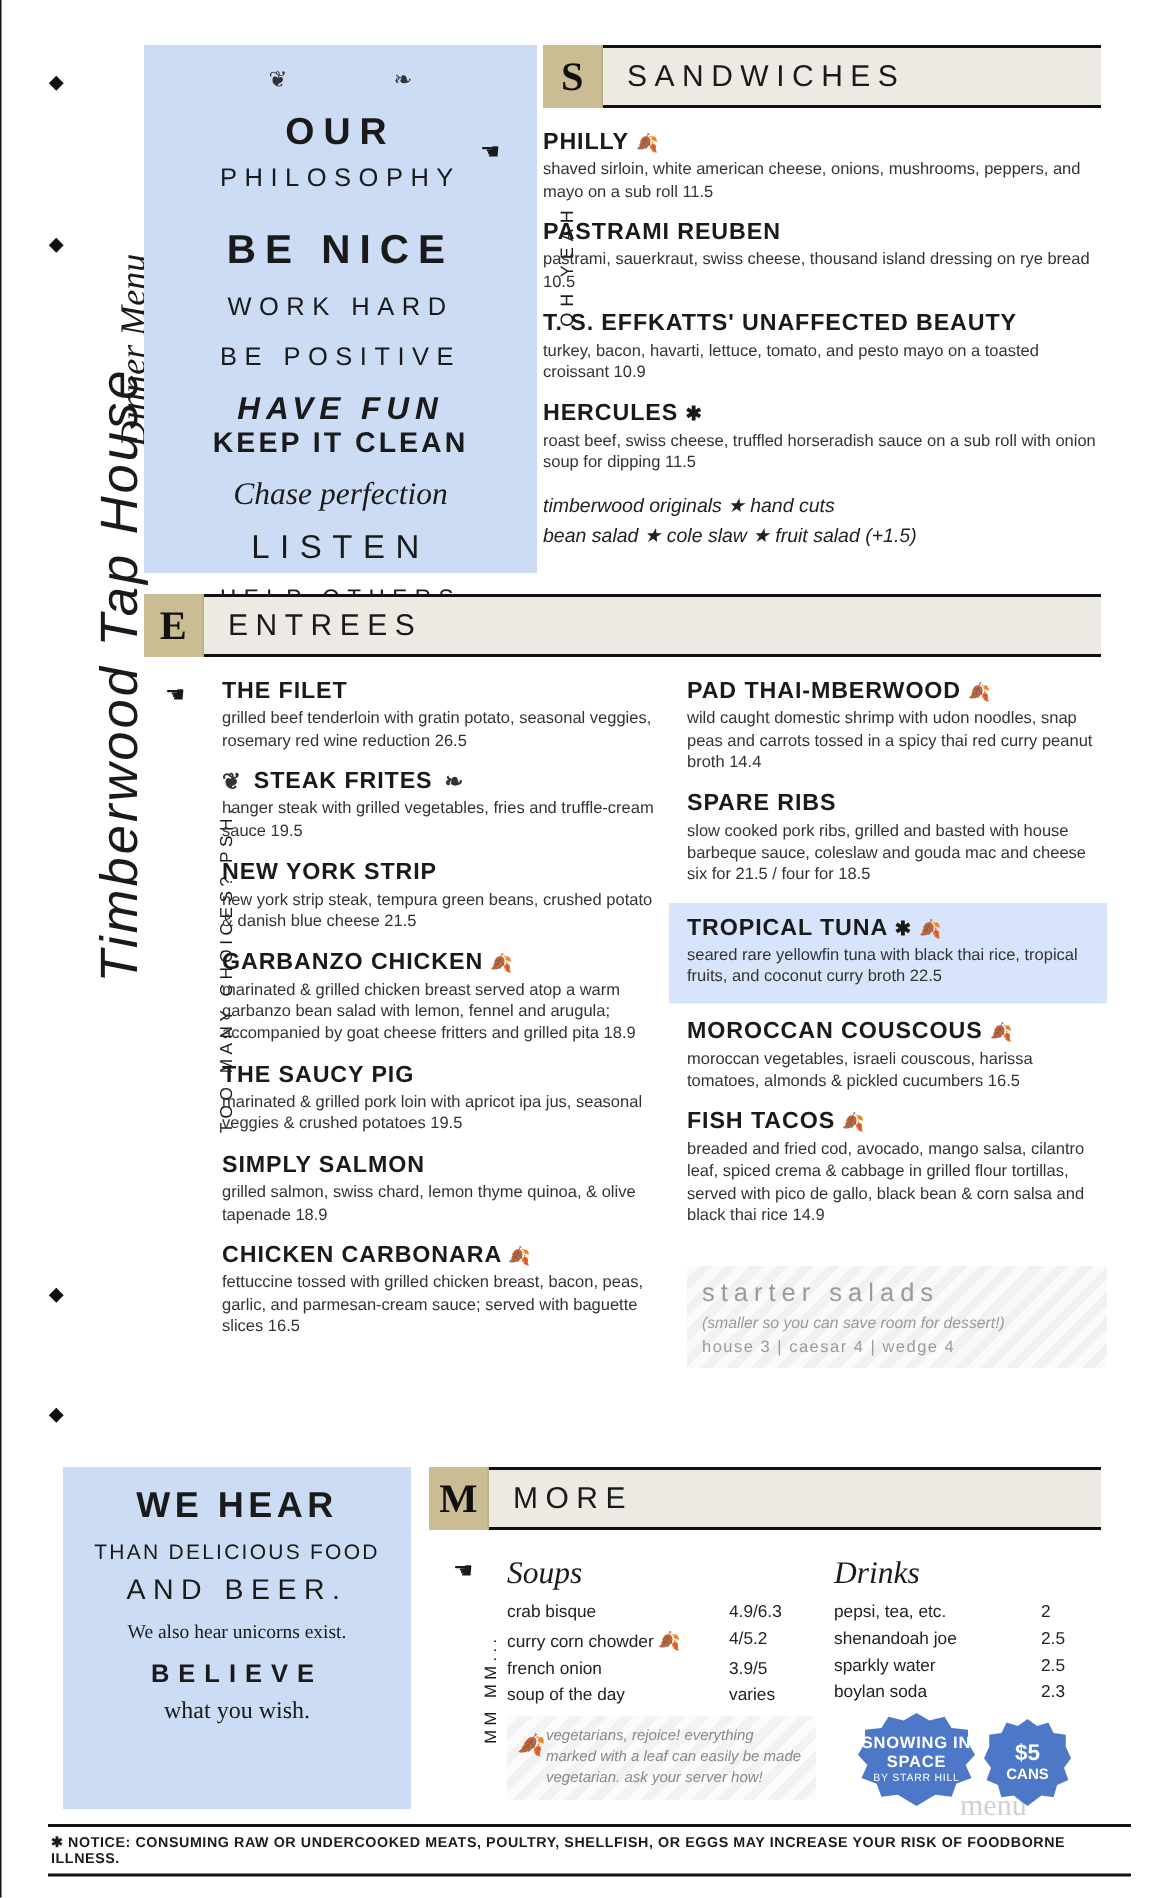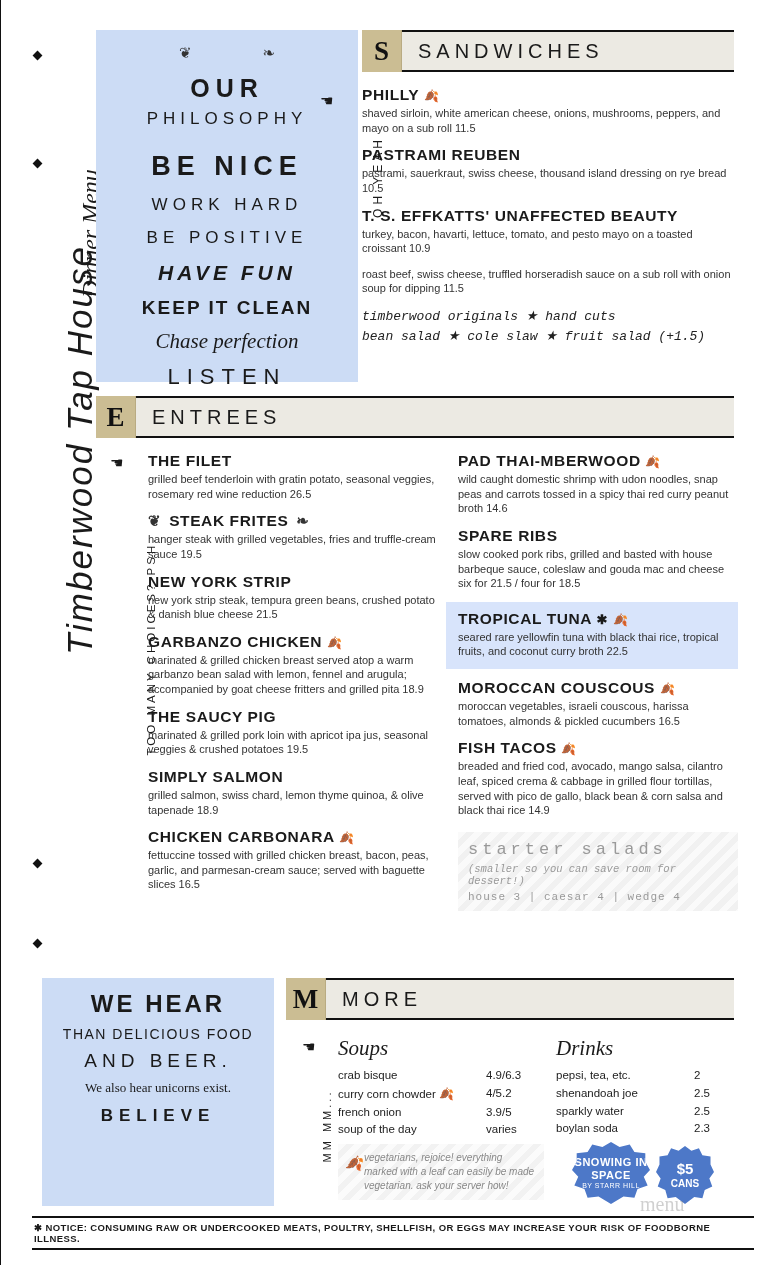--- a/index.html
+++ b/index.html
@@ -59,21 +59,21 @@
     position:absolute; left:96px; top:30px; width:262px; height:352px;
     background:#ccdcf5;
     padding:14px 10px;
     text-align:center;
   }
   .ph-our { font-size:25px; font-weight:bold; letter-spacing:6px; margin-top:12px;}
   .ph-philosophy { font-size:17px; letter-spacing:5px; margin-top:6px; font-weight:300;}
   .ph-benice { font-size:27px; font-weight:bold; letter-spacing:6px; margin-top:22px;}
   .ph-line { font-size:17px; letter-spacing:5px; margin-top:13px; }
   .ph-havefun { font-size:21px; font-style:italic; font-weight:bold; letter-spacing:4px; margin-top:13px;}
-  .ph-keep { font-size:19px; font-weight:bold; letter-spacing:2px; margin-top:12px;}
+  .ph-keep { font-size:19px; font-weight:bold; letter-spacing:2px; }
   .ph-chase { font-size:21px; font-style:italic; font-family:"Liberation Serif",serif; margin-top:10px;}
   .ph-listen { font-size:22px; letter-spacing:7px; margin-top:10px;}
   .ph-help { font-size:15px; letter-spacing:5px; margin-top:12px;}
   .swirl { font-size:15px; color:#333; }
 
   
   .sec-header {
     position:absolute;
     background:#eceae3;
     border-top:2px solid #111;
@@ -99,21 +99,21 @@
     font-size:12px; letter-spacing:4px; white-space:nowrap;
   }
 
   .item { margin-bottom:11px; }
   .item-name { font-size:15.5px; font-weight:bold; letter-spacing:0.6px; }
   .item-desc { font-size:11px; color:#333; line-height:1.33; margin-top:2px; }
   .leaf { color:#5cb030; font-size:12px; }
   .star { font-size:13px; }
 
   .sides {
-    margin-top:4px; font-family:Liberation Mono, monospace;
+    margin-top:4px; font-family:Liberation Sans, sans-serif;
     font-style:italic; font-size:13px; color:#222; line-height:1.5;
   }
 
   
   .entrees-header { left:96px; top:396px; width:638px; }
   .vert-psh {
     position:absolute; left:42px; top:640px;
     transform:rotate(-90deg); transform-origin:center center;
     font-size:11.5px; letter-spacing:3px; white-space:nowrap;
   }
@@ -121,25 +121,24 @@
   .col-right { position:absolute; left:458px; top:452px; width:280px; }
 
   .highlight {
     background:#d8e4fb; padding:8px 10px 10px 12px;
     margin-left:-12px; margin-bottom:10px;
   }
 
   .steak-frites-line { display:flex; align-items:center; gap:8px; }
 
   .starter {
-    margin-top:14px;
+    margin-top:26px;
     background:repeating-linear-gradient(135deg,#fafafa 0 6px,#f1f1f1 6px 12px);
     padding:8px 10px;
     color:#9a9a9a;
-    font-family:Liberation Mono, monospace;
   }
   .starter-title { font-size:17px; letter-spacing:4px; }
   .starter-sub { font-size:10.5px; font-style:italic; margin-top:4px;}
   .starter-prices { font-size:11px; margin-top:4px; letter-spacing:1px;}
 
   
   .hear {
     position:absolute; left:42px; top:978px; width:232px; height:228px;
     background:#ccdcf5; text-align:center; padding-top:12px;
   }
@@ -250,20 +249,24 @@
       <div class="item-name">PASTRAMI REUBEN</div>
       <div class="item-desc">pastrami, sauerkraut, swiss cheese, thousand island dressing on rye bread  10.5</div>
     </div>
 
     <div class="item">
       <div class="item-name">T. S. EFFKATTS' UNAFFECTED BEAUTY</div>
       <div class="item-desc">turkey, bacon, havarti, lettuce, tomato, and pesto mayo on a toasted croissant  10.9</div>
     </div>
 
     <div class="item">
+      <div class="item-name">
+        <span>HERCULES</span>
+        <span class="star">✱</span>
+      </div>
       <div class="item-desc">roast beef, swiss cheese, truffled horseradish sauce on a sub roll with onion soup for dipping   11.5</div>
     </div>
 
     <div class="sides">
       <div>timberwood originals  ★  hand cuts</div>
       <div>bean salad  ★  cole slaw  ★  fruit salad (+1.5)</div>
     </div>
   </div>
 
   <div class="sec-header entrees-header">
@@ -320,21 +323,21 @@
       <div class="item-desc">fettuccine tossed with grilled chicken breast, bacon, peas, garlic, and parmesan-cream sauce; served with baguette slices   16.5</div>
     </div>
   </div>
 
   <div class="col-right">
     <div class="item">
       <div class="item-name">
         <span>PAD THAI-MBERWOOD</span>
         <span class="leaf">🍂</span>
       </div>
-      <div class="item-desc">wild caught domestic shrimp with udon noodles, snap peas and carrots tossed in a spicy thai red curry peanut broth   14.6</div>
+      <div class="item-desc">wild caught domestic shrimp with udon noodles, snap peas and carrots tossed in a spicy thai red curry peanut broth   14.4</div>
     </div>
 
     <div class="item">
       <div class="item-name">SPARE RIBS</div>
       <div class="item-desc" style="white-space:pre-line">slow cooked pork ribs, grilled and basted with house barbeque sauce, coleslaw and gouda mac and cheese
 six for 21.5 / four for 18.5</div>
     </div>
 
     <div class="item highlight">
       <div class="item-name">
@@ -367,20 +370,21 @@
       <div class="starter-prices">house  3  |  caesar  4  |  wedge  4</div>
     </div>
   </div>
 
   <div class="hear">
     <div class="hear-1">WE HEAR</div>
     <div class="hear-3">THAN DELICIOUS FOOD</div>
     <div class="hear-4">AND BEER.</div>
     <div class="hear-5">We also hear unicorns exist.</div>
     <div class="hear-6">BELIEVE</div>
+    <div class="hear-7">what you wish.</div>
   </div>
 
   <div class="sec-header more-header">
     <div class="sec-badge">M</div>
     <div class="sec-title">MORE</div>
   </div>
   <div class="vert-mm">MM MM...</div>
   <div style="position:absolute;left:302px;top:1038px;" class="hand">☛</div>
 
   <div class="soups">

